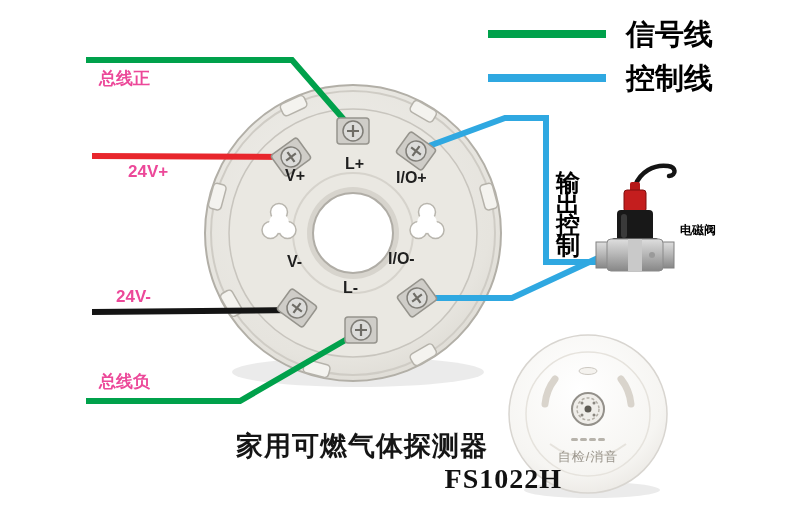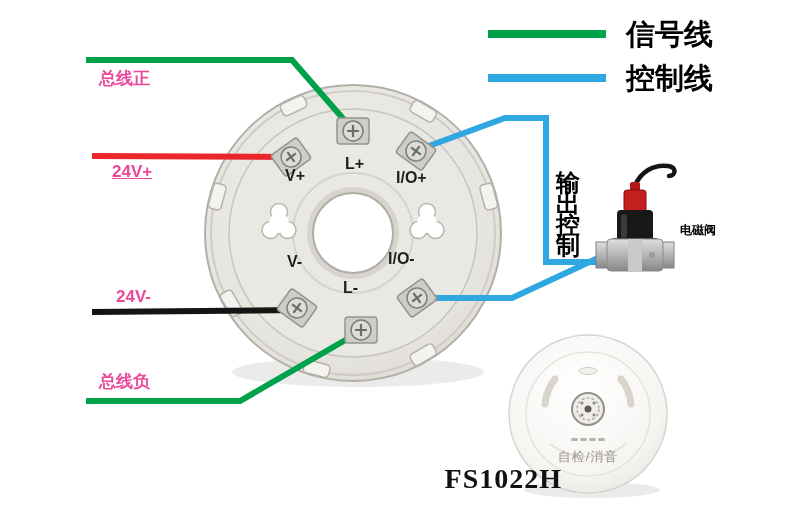--- a/index.html
+++ b/index.html
@@ -8,21 +8,21 @@
     font-family:"Liberation Sans",sans-serif;
   }
   
   .legend{position:absolute;left:488px;top:16px;}
   .legend-row{display:flex;align-items:center;height:36px;margin-bottom:8px;}
   .legend-swatch{width:118px;height:8px;display:block;margin-right:20px;}
   .legend-label{font-size:29px;font-weight:700;color:#000;line-height:1;}
   
   .wlabel{position:absolute;font-size:17px;font-weight:700;color:#ec4899;line-height:1.1;}
   .lbl-bus-pos{left:99px;top:70px;}
-  .lbl-24v-pos{left:112px;top:163px;text-decoration:underline;}
+  .lbl-24v-pos{left:128px;top:163px;}
   .lbl-24v-neg{left:116px;top:288px;}
   .lbl-bus-neg{left:99px;top:373px;}
   
   .tlabel{position:absolute;font-size:16px;font-weight:700;color:#1f1f1f;line-height:1;}
   .t-vplus{left:285px;top:168px;}
   .t-lplus{left:345px;top:156px;}
   .t-ioplus{left:396px;top:170px;}
   .t-vminus{left:287px;top:254px;}
   .t-lminus{left:343px;top:280px;}
   .t-iominus{left:388px;top:251px;}
@@ -235,15 +235,16 @@
   <div class="tlabel t-vminus">V-</div>
   <div class="tlabel t-lminus">L-</div>
   <div class="tlabel t-iominus">I/O-</div>
 
   <div class="output-control">输出控制</div>
 
   <div class="valve-label">电磁阀</div>
 
   <div class="product-btn-label">自检/消音</div>
 
+  <div class="caption-title">家用可燃气体探测器</div>
   <div class="caption-model">FS1022H</div>
 
 </div>
 
 </body></html>

